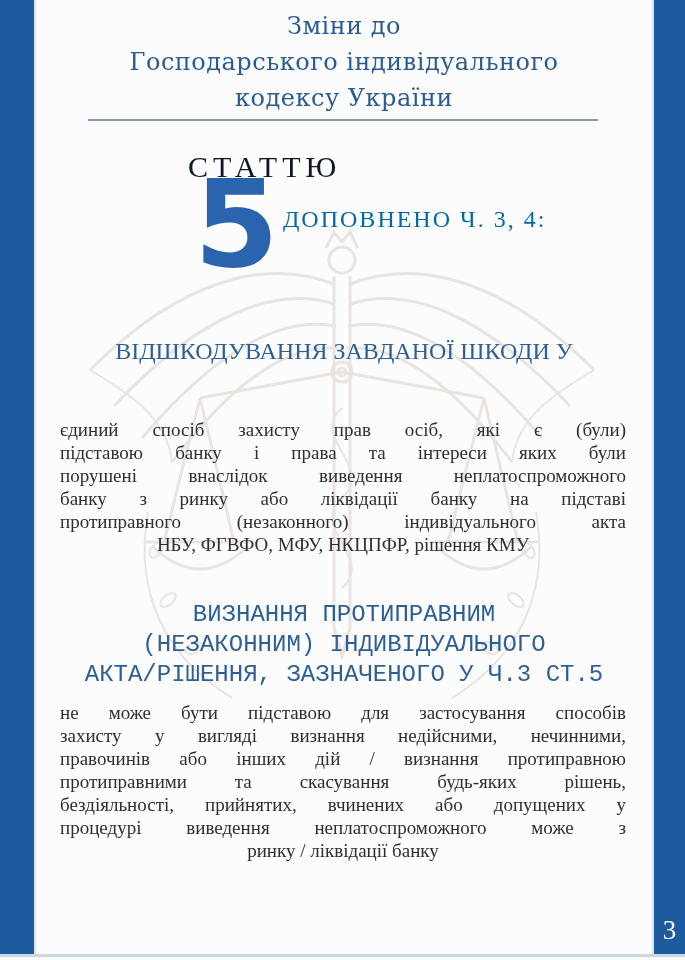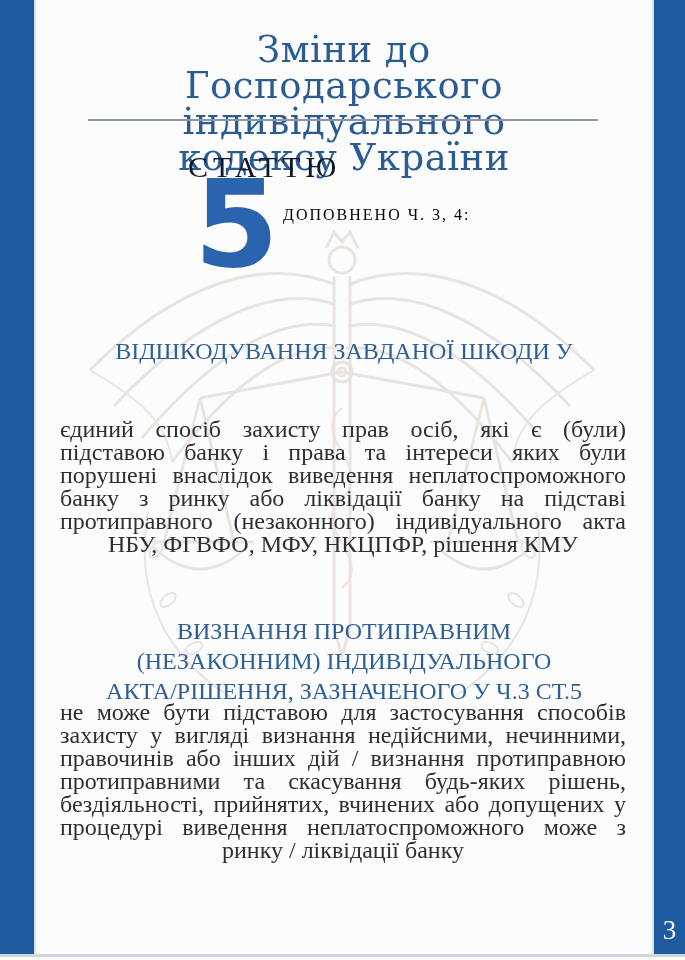--- a/index.html
+++ b/index.html
@@ -17,52 +17,51 @@
   .pagenum {
     position:absolute; left:0; bottom:10px; width:100%;
     text-align:center; color:#f5f7fa; font-size:27px; line-height:1;
     font-family:"Liberation Serif", serif;
   }
   
   .watermark { position:absolute; left:72px; top:220px; width:540px; height:488px; z-index:0; }
   
   .title {
     position:absolute; left:36px; top:8px; width:616px; z-index:2;
-    color:#2a5b93; font-size:37px; line-height:36px; letter-spacing:0.5px;
+    color:#2a5b93; font-size:24px; line-height:36px; letter-spacing:0.5px;
     font-family:"DejaVu Serif","Liberation Serif",serif;
-    margin-top:24px;
   }
   .tline { text-align:center; }
   .title-underline { position:absolute; left:88px; top:119px; width:510px; height:2px; background:#8e96a6; z-index:2; }
   
   .article-label {
     position:absolute; left:188px; top:150px; z-index:2;
     color:#0f172a; font-size:30px; letter-spacing:5px; line-height:1.1;text-align:center;
   }
   .article-number {
     position:absolute; left:194px; top:163px; z-index:2;
     color:#2a64ae; font-size:122px; line-height:1; font-weight:bold;
     font-family:"DejaVu Sans","Liberation Sans",sans-serif;
   }
   .article-suffix {
     position:absolute; left:283px; top:206px; z-index:2;
-    color:#000000; font-size:16px; letter-spacing:2px; line-height:1.15;
+    color:#0369a1; font-size:24px; letter-spacing:2px; line-height:1.15;
   }
   
   .heading {
     position:absolute; left:36px; width:616px; z-index:2;
     color:#2d5f97; font-size:24px;
   }
   .heading.h1 { top:334px; line-height:34px; }
-  .heading.h2 { top:616px; line-height:30px; }
+  .heading.h2 { top:600px; line-height:30px;font-family:Liberation Mono, monospace; }
   .hline { text-align:center; }
   
   .para {
     position:absolute; left:60px; width:566px; z-index:2;
-    color:#2e2e33; font-size:24px; line-height:23px;
+    color:#2e2e33; font-size:19px; line-height:23px;
   }
   .para.p1 { top:418px; }
   .para.p2 { top:701px; }
   .jline { text-align:justify; text-align-last:justify; }
   .lastline { text-align:center; }
 </style>
 </head>
 <body>
 
 <div class="page">

